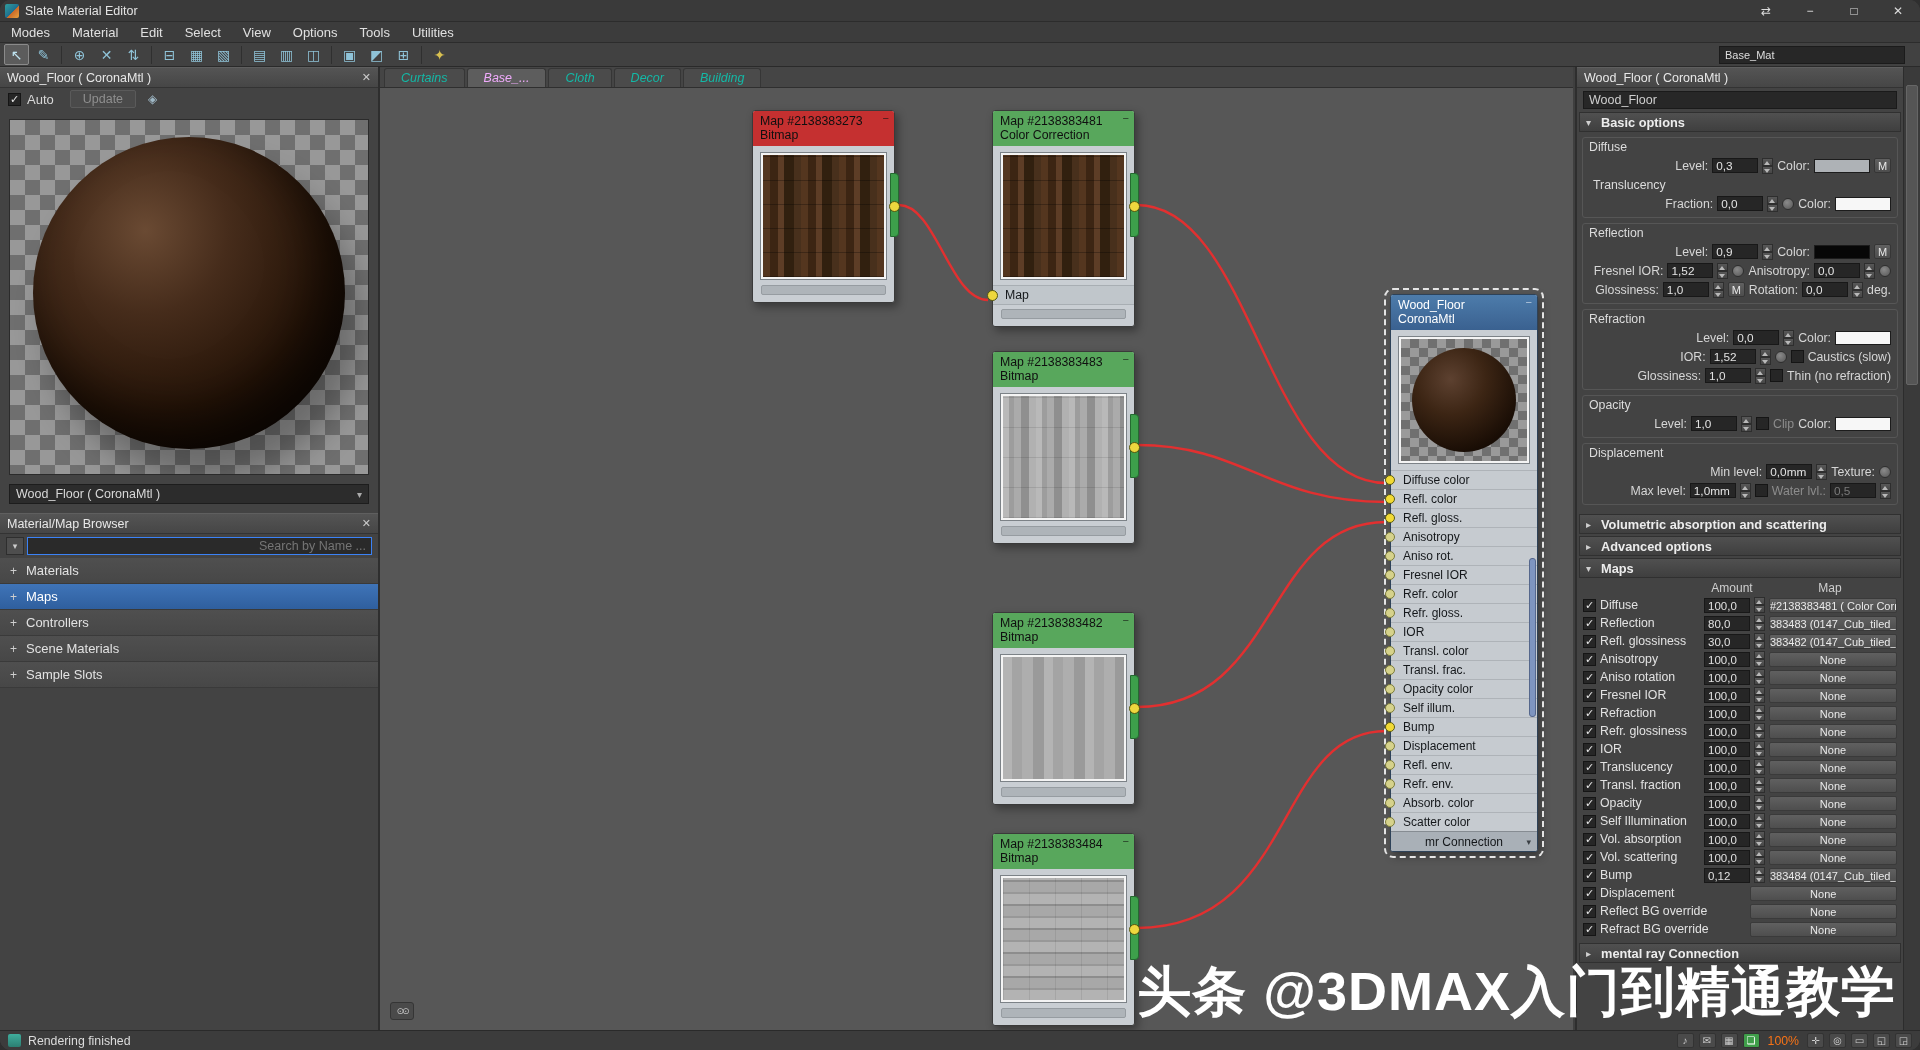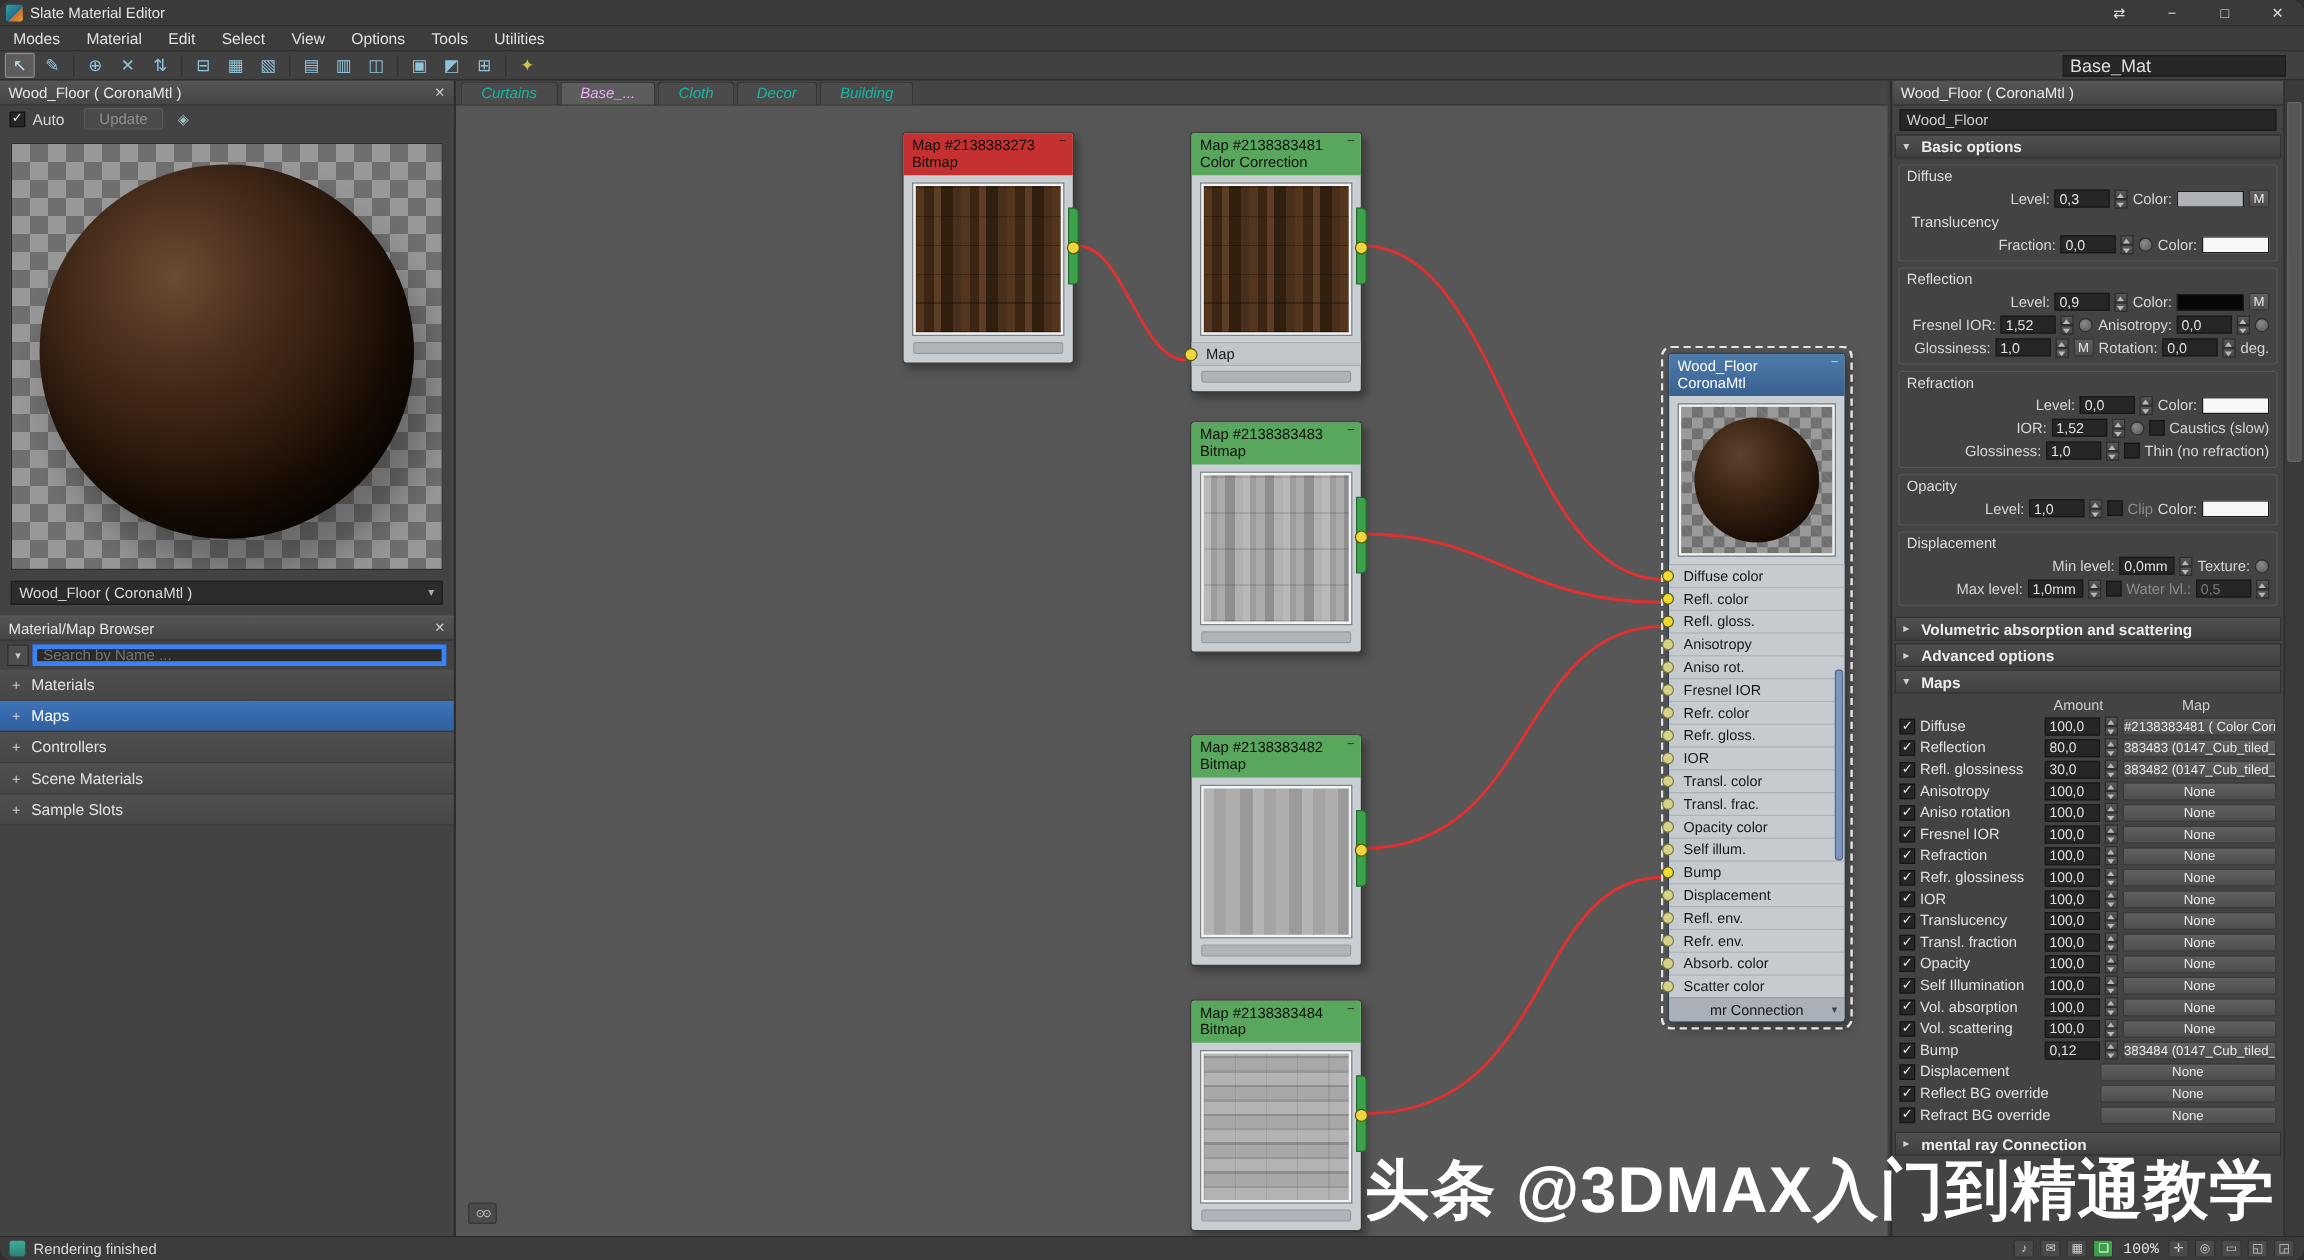--- a/index.html
+++ b/index.html
@@ -12,40 +12,40 @@
 .app-ico{width:14px;height:14px;margin:0 6px 0 5px;border-radius:2px;background:linear-gradient(135deg,#2f9f9f 0%,#1f6f8f 55%,#c96a2a 56%,#e8a23c 100%);}
 .tb-title{font-size:12.5px;color:#e4e4e4;}
 .tb-right{margin-left:auto;display:flex;height:100%;}
 .tb-btn{width:44px;height:100%;display:flex;align-items:center;justify-content:center;color:#dcdcdc;font-size:12px;}
 .menubar{position:absolute;left:0;top:22px;right:0;height:21px;background:#3c3c3c;display:flex;align-items:center;border-bottom:1px solid #2c2c2c;z-index:20;}
 .menu-item{padding:0 11px;height:100%;display:flex;align-items:center;color:#e0e0e0;}
 .toolbar{position:absolute;left:0;top:43px;right:0;height:24px;background:#414141;display:flex;align-items:center;border-bottom:1px solid #2a2a2a;padding-left:3px;z-index:20;}
 .tool-btn{width:25px;height:21px;margin:0 1px;display:flex;align-items:center;justify-content:center;color:#8fc3d8;font-size:14px;border:1px solid transparent;border-radius:2px;}
 .tool-btn.active{background:#5c5c5c;border-color:#8a8a8a;color:#bfe3f0;}
 .tool-sep{width:1px;height:18px;background:#2f2f2f;margin:0 4px;}
-.mat-field{position:absolute;right:15px;top:3px;width:186px;height:18px;background:#272727;border:1px solid #1b1b1b;color:#dedede;font-size:15px;padding:0 5px;font-family:inherit;}
+.mat-field{position:absolute;right:15px;top:3px;width:186px;height:18px;background:#272727;border:1px solid #1b1b1b;color:#dedede;font-size:11px;padding:0 5px;font-family:inherit;}
 
 
 .main{position:absolute;left:0;top:67px;right:0;bottom:20px;}
 .leftcol{position:absolute;left:0;top:0;width:380px;height:100%;background:#434343;border-right:2px solid #2e2e2e;}
 .panel-h{height:21px;background:linear-gradient(#545454,#464646);border-top:1px solid #5f5f5f;border-bottom:1px solid #333;display:flex;align-items:center;padding:0 7px;font-size:12.5px;color:#e8e8e8;}
 .ph-x{margin-left:auto;font-size:11px;color:#cccccc;}
 .auto-row{height:22px;display:flex;align-items:center;gap:6px;padding:0 8px;background:#434343;}
 .cb{display:inline-flex;align-items:center;justify-content:center;width:13px;height:13px;background:#262626;border:1px solid #151515;font-size:11px;color:#e8e8e8;line-height:1;flex:0 0 13px;}
 .upd-btn{margin-left:10px;padding:1px 12px;background:#4a4a4a;border:1px solid #5a5a5a;border-radius:2px;color:#8f8f8f;font-size:12.5px;}
 .pin-ic{color:#9fb8c6;font-size:12px;margin-left:6px;}
 .preview{margin:9px;height:356px;position:relative;border:1px solid #2b2b2b;overflow:hidden;}
 .checker{background-color:#989898;background-image:linear-gradient(45deg,#6f6f6f 25%,transparent 25%,transparent 75%,#6f6f6f 75%),linear-gradient(45deg,#6f6f6f 25%,transparent 25%,transparent 75%,#6f6f6f 75%);background-size:30px 30px;background-position:0 0,15px 15px;}
 .checker-sm{background-color:#9a9a9a;background-image:linear-gradient(45deg,#707070 25%,transparent 25%,transparent 75%,#707070 75%),linear-gradient(45deg,#707070 25%,transparent 25%,transparent 75%,#707070 75%);background-size:18px 18px;background-position:0 0,9px 9px;}
 .big-sphere{position:absolute;left:50%;top:49%;transform:translate(-50%,-50%);width:312px;height:312px;border-radius:50%;background:radial-gradient(circle at 36% 30%,#6a4a33 0%,#462c1b 28%,#241307 62%,#0d0603 90%);box-shadow:inset -20px -28px 50px rgba(0,0,0,.55),16px 30px 34px rgba(0,0,0,.30);}
 .mat-dd{margin:3px 9px 9px;height:20px;background:#2c2c2c;border:1px solid #1d1d1d;display:flex;align-items:center;padding:0 6px;font-size:12.5px;color:#d8d8d8;}
 .dd-arr{margin-left:auto;font-size:10px;color:#aaaaaa;}
 .search-row{display:flex;align-items:center;gap:3px;padding:3px 6px;background:#434343;}
 .dd-btn{width:18px;height:18px;background:#4e4e4e;border:1px solid #2e2e2e;display:flex;align-items:center;justify-content:center;font-size:9px;color:#cccccc;flex:0 0 18px;}
-.search-input{flex:1;height:18px;background:#2a2a2a;border:4px solid #3b82f6;color:#cfcfcf;font-size:12.5px;padding:0 5px;font-family:inherit;}
+.search-input{flex:1;height:18px;background:#2a2a2a;border:1px solid #3b82f6;color:#cfcfcf;font-size:12.5px;padding:0 5px;font-family:inherit;text-align:right;}
 .blist-row{height:26px;display:flex;align-items:center;gap:7px;padding:0 8px;background:linear-gradient(#4f4f4f,#474747);border-bottom:1px solid #3a3a3a;font-size:13px;color:#e2e2e2;}
 .blist-row.sel{background:linear-gradient(#3f74b8,#2f5f9e);color:#ffffff;}
 .plus{width:11px;text-align:center;font-size:12px;color:#cfcfcf;}
 
 
 .centercol{position:absolute;left:380px;top:0;width:1193px;height:100%;}
 .tabs{height:21px;background:#454545;display:flex;align-items:flex-end;border-bottom:1px solid #2f2f2f;padding-left:4px;}
 .tab{padding:2px 16px 0;font-size:12.5px;font-style:italic;color:#14b8a6;background:#4b4b4b;border:1px solid #363636;border-bottom:none;margin-right:2px;border-radius:3px 3px 0 0;height:19px;}
 .tab.active{background:#5d5d5d;color:#f0abfc;}
 .canvas-area{position:absolute;left:0;top:21px;right:0;bottom:0;background:#575757;overflow:hidden;}
@@ -116,21 +116,21 @@
 .mbtnmap{flex:0 0 128px;height:15px;background:linear-gradient(#606060,#4e4e4e);border:1px solid #3a3a3a;border-radius:2px;font-size:11px;color:#eaeaea;text-align:center;line-height:14px;overflow:hidden;white-space:nowrap;}
 .mbtnmap.wide{flex:1;}
 .vscroll{position:absolute;left:1903px;top:0;width:17px;height:100%;background:#3a3a3a;border-left:1px solid #2c2c2c;}
 .vs-thumb{position:absolute;left:2px;top:18px;width:12px;height:300px;background:#555555;border:1px solid #666666;border-radius:2px;}
 
 
 .statusbar{position:absolute;left:0;bottom:0;right:0;height:20px;background:#3c3c3c;border-top:1px solid #2a2a2a;display:flex;align-items:center;padding:0 8px;gap:7px;font-size:12.3px;color:#dcdcdc;z-index:20;}
 .status-ico{width:13px;height:13px;background:linear-gradient(#3fae9d,#2c7f72);border-radius:2px;flex:0 0 13px;}
 .sb-right{margin-left:auto;display:flex;align-items:center;gap:5px;}
 .tray-ic{width:17px;height:15px;display:inline-flex;align-items:center;justify-content:center;background:#4a4a4a;border:1px solid #333333;border-radius:2px;font-size:10px;color:#cfcfcf;}
-.zoom-label{color:#e5e5e5;margin:16px 3px;font-family:Liberation Mono, monospace;}
+.zoom-label{color:#f97316;margin:16px 3px;}
 .watermark{position:absolute;right:24px;top:956px;font-size:54px;font-weight:bold;color:#ffffff;z-index:60;letter-spacing:1px;white-space:nowrap;}
 </style>
 </head>
 <body>
 
 <div id="app">
 
   <div class="titlebar">
     <span class="app-ico"></span>
     <span class="tb-title">Slate Material Editor</span>

